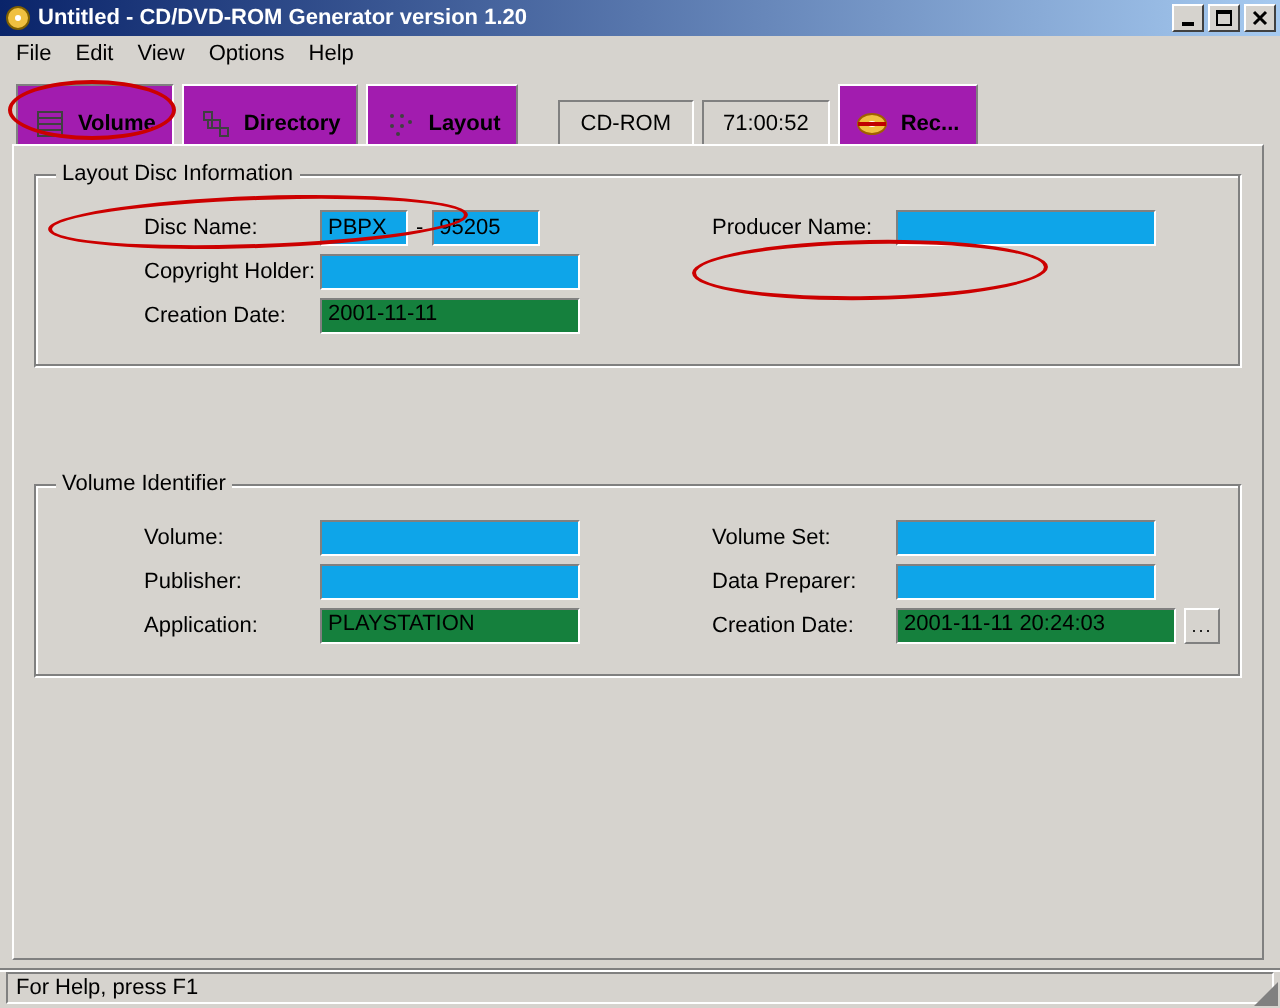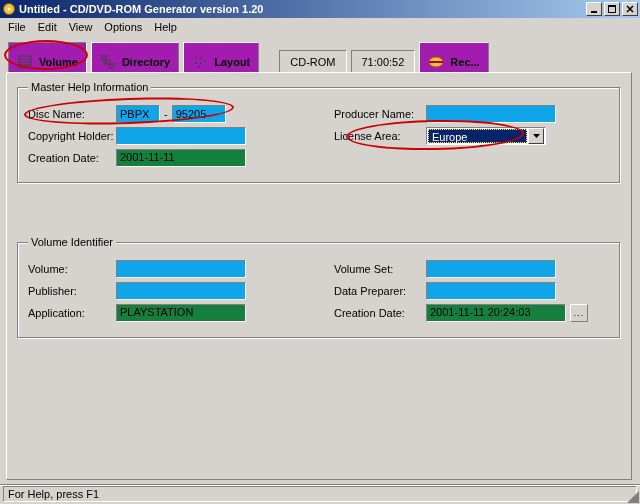--- a/index.html
+++ b/index.html
@@ -19,21 +19,21 @@
 .tb-btn .bico { width: 16px; height: 16px; display: inline-flex; align-items: center; justify-content: center; }
 .tb-gap { width: 12px; }
 .time-box { height: 24px; border: 1px solid; border-color: #808080 #fff #fff #808080; padding: 3px 10px; display: inline-flex; align-items: center; background: #d6d3ce; }
 
 .content { position: absolute; top: 72px; left: 6px; right: 8px; bottom: 24px; background: #d6d3ce; border: 1px solid; border-color: #fff #808080 #808080 #fff; padding: 8px 10px; }
 
 fieldset { border: 1px solid #808080; border-right-color: #fff; border-bottom-color: #fff; box-shadow: inset -1px -1px 0 #808080, inset 1px 1px 0 #fff; padding: 8px 10px 12px; margin: 0 0 16px 0; position: relative; }
 legend { padding: 0 3px; background: #d6d3ce; }
 
 .row { display: flex; align-items: center; margin: 4px 0; }
-.grid2 { display: flex; gap: 30px; }
+.grid2 { display: flex; gap: 30px; margin-left: 44px; }
 .grid2 > div { flex: 1; }
 
 label.fl { width: 88px; display: inline-block; }
 label.fl2 { width: 92px; display: inline-block; }
 
 .sunken { border: 1px solid; border-color: #808080 #fff #fff #808080; background: #0ea5e9; height: 18px; padding: 1px 3px; font-size: 11px; }
 .sunken.grey { background: #15803d; }
 input.sunken { outline: none; }
 .sunken.small { width: 44px; }
 .sunken.med { width: 54px; }
@@ -145,21 +145,21 @@
           <rect x="1" y="6" width="14" height="2" fill="#c00000"></rect>
         </svg>
       </span>
     <b>Rec...</b>
   </div>
 </div>
 
 <div class="content">
 
   <fieldset>
-    <legend>Master Help Information</legend>
+    <legend>Layout Disc Information</legend>
     <div class="grid2">
       <div>
         <div class="row">
           <label class="fl">Disc Name:</label>
           <input class="sunken small" value="PBPX" style="">
           <span style="padding:0 4px">-</span>
           <input class="sunken med" value="95205" style="">
         </div>
         <div class="row">
           <label class="fl">Copyright Holder:</label>
@@ -167,33 +167,20 @@
         </div>
         <div class="row">
           <label class="fl">Creation Date:</label>
           <div class="sunken grey wide"><span>2001-11-11</span></div>
         </div>
       </div>
       <div>
         <div class="row">
           <label class="fl2">Producer Name:</label>
           <input class="sunken wide" value="" style="">
-        </div>
-        <div class="row">
-          <label class="fl2">License Area:</label>
-          <div class="dropdown">
-            <div class="dd-field">
-              <div class="dd-sel">Europe</div>
-              <div class="dd-btn">
-                <svg width="7" height="4">
-                    <path d="M0 0 L7 0 L3.5 4 Z" fill="#000"></path>
-                  </svg>
-              </div>
-            </div>
-          </div>
         </div>
       </div>
     </div>
   </fieldset>
 
   <div style="height:36px"></div>
 
   <fieldset>
     <legend>Volume Identifier</legend>
     <div class="grid2">

